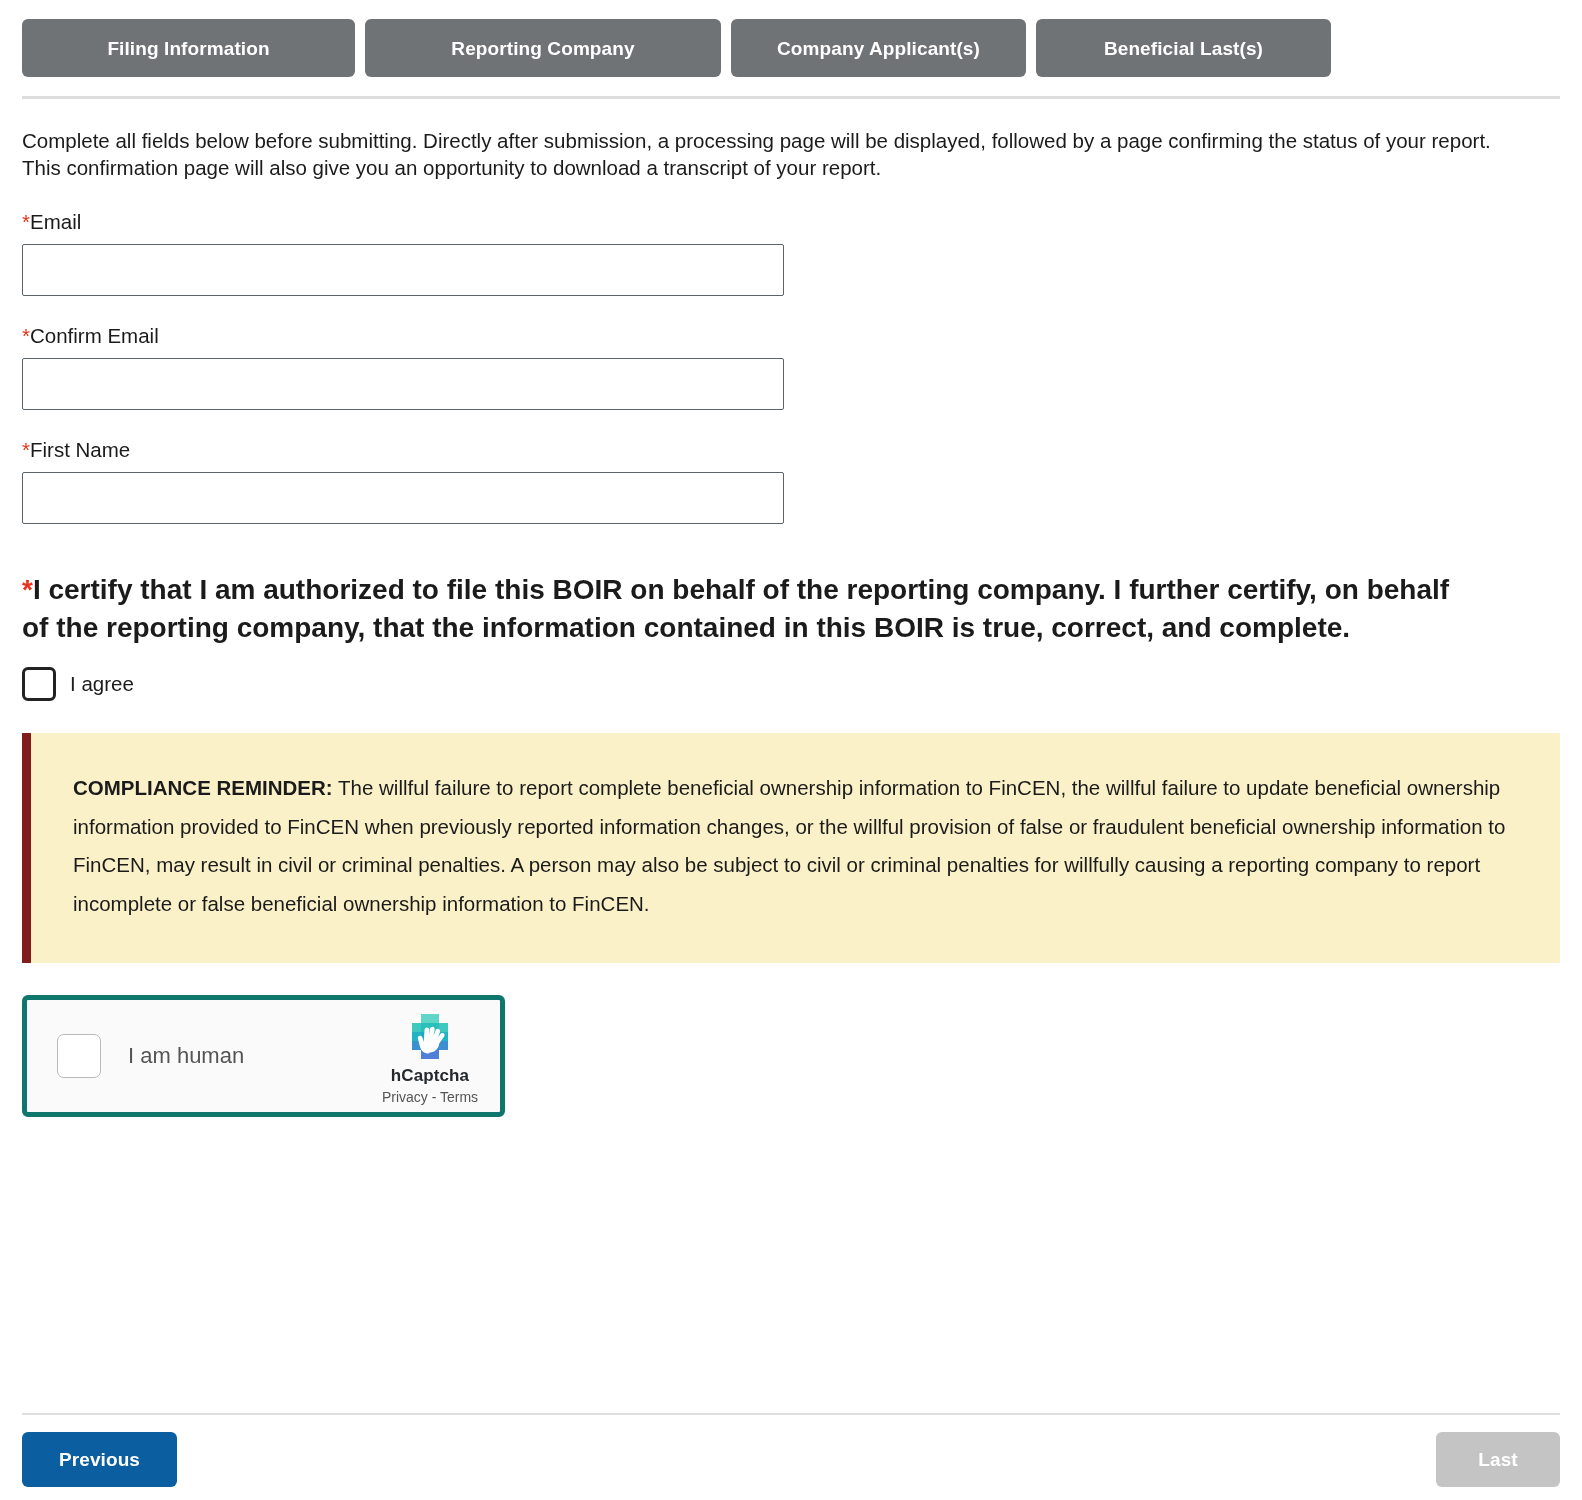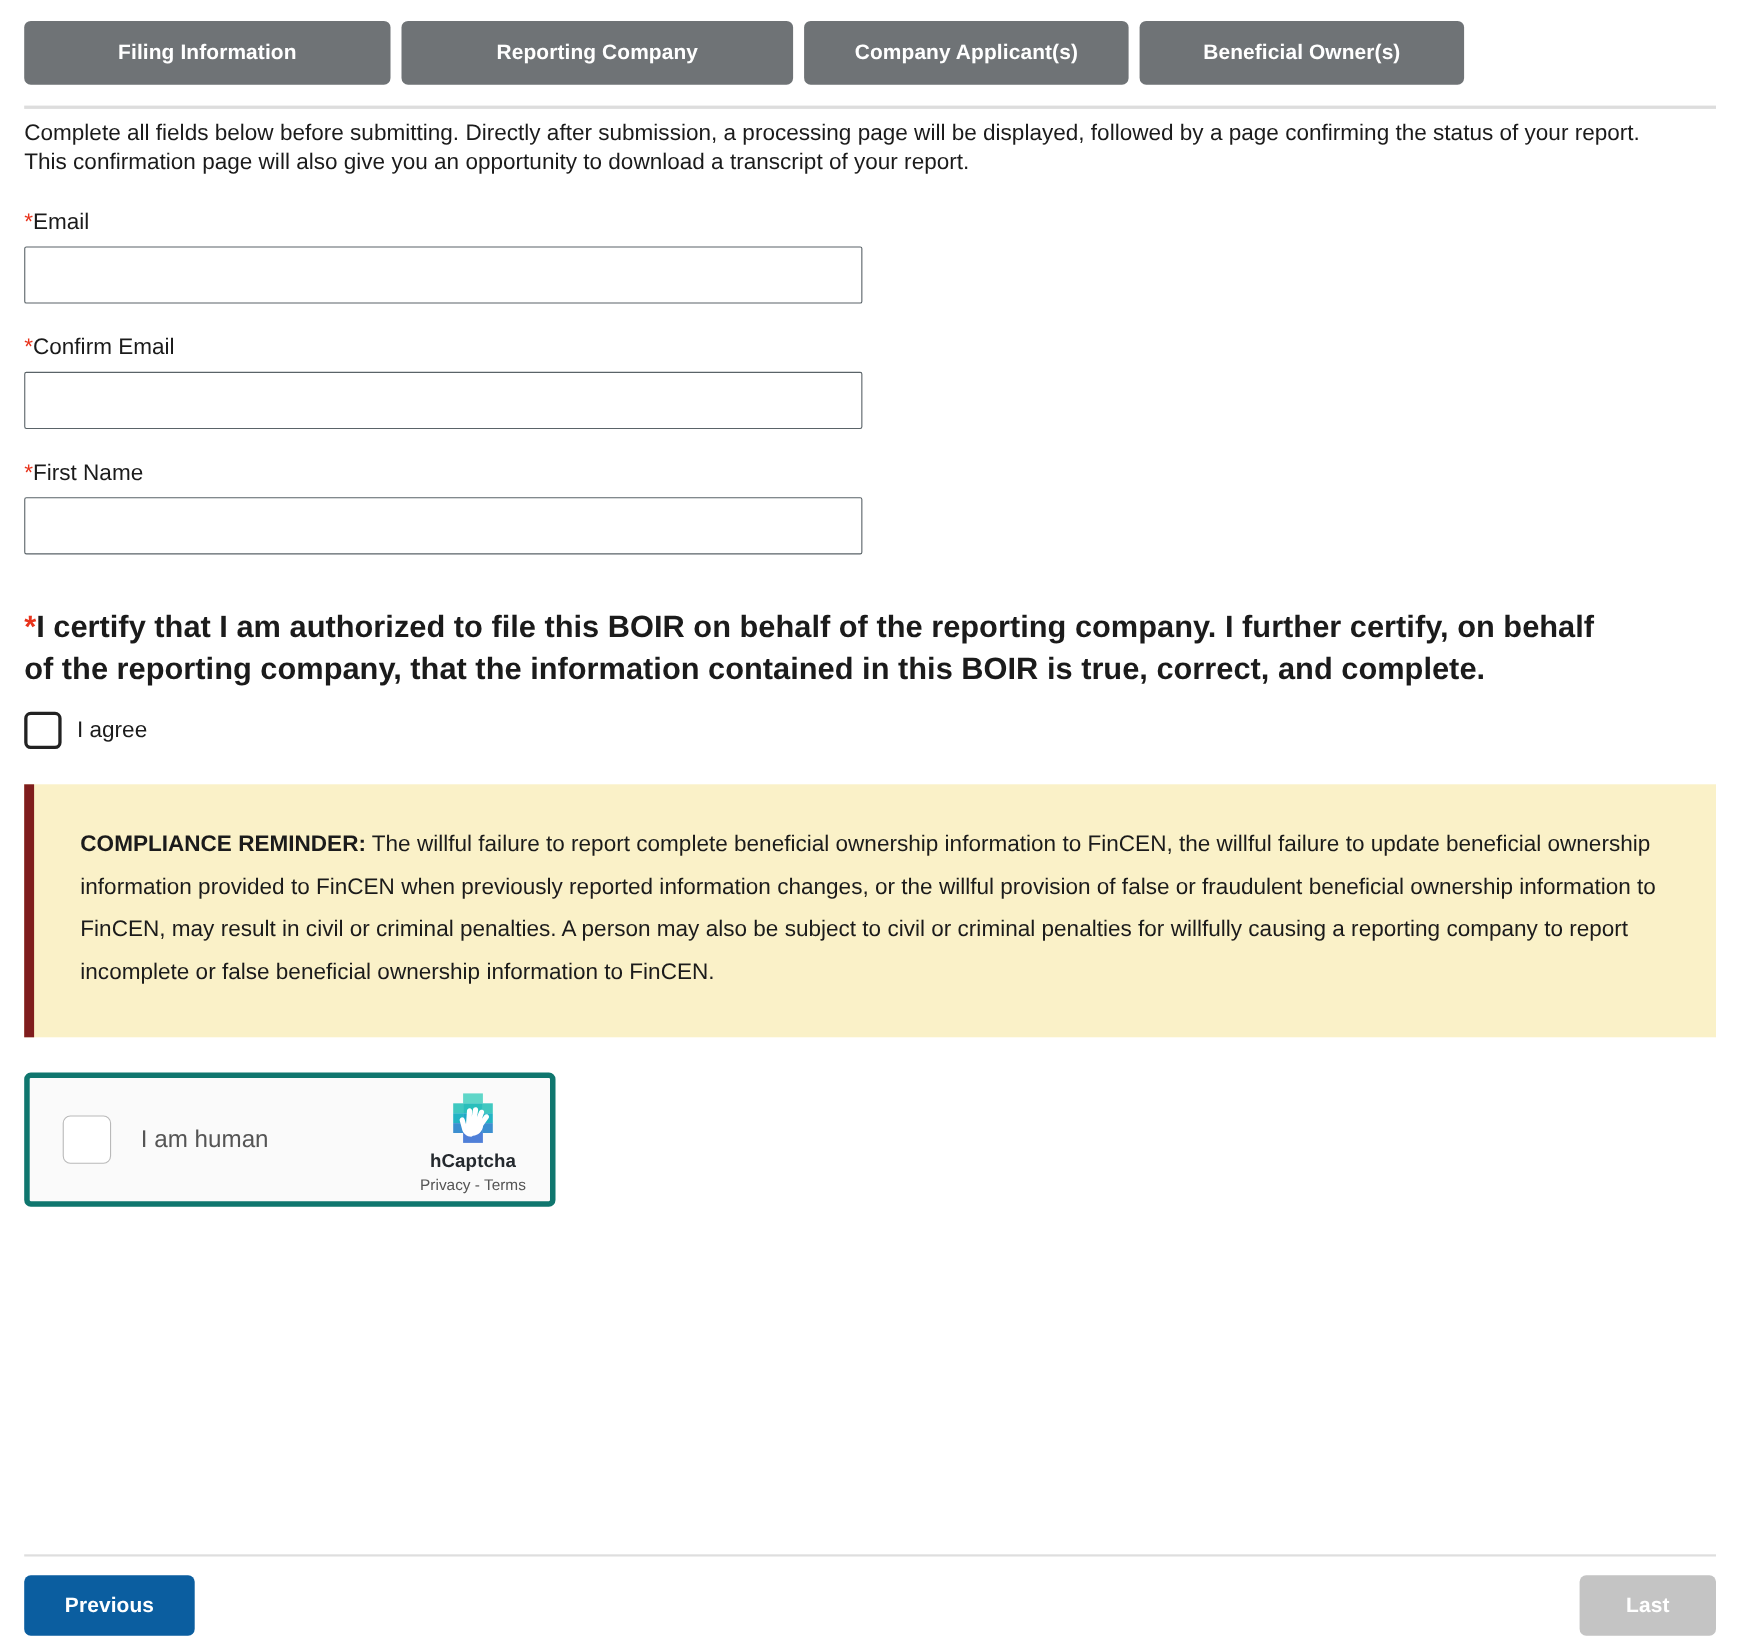--- a/index.html
+++ b/index.html
@@ -51,21 +51,21 @@
 
   .top-divider {
     margin: 19px 22px 0 22px;
     height: 3px;
     background: #dddddd;
   }
 
   
   .content {
     padding: 0 22px;
-    margin-top: 8px;
+    margin-top: 28px;
   }
   .intro {
     font-size: 20.5px;
     line-height: 1.33;
     color: #1b1b1b;
     max-width: 1500px;
     margin: 0 0 4px 0;
   }
 
   .field-block { margin-top: 28px; }
@@ -221,21 +221,21 @@
   .btn-prev { background: #0b5ea0; min-width: 155px; }
   .btn-next { background: #c4c4c4; min-width: 124px; cursor: default; }
 </style>
 </head>
 <body>
 
 <div class="tabbar">
   <button class="tab inactive tab-0">Filing Information</button>
   <button class="tab inactive tab-1">Reporting Company</button>
   <button class="tab inactive tab-2">Company Applicant(s)</button>
-  <button class="tab inactive tab-3">Beneficial Owner(s)</button>
+  <button class="tab inactive tab-3">Beneficial Last(s)</button>
 </div>
 
 <div class="top-divider"></div>
 
 <div class="content">
 
   <p class="intro">Complete all fields below before submitting. Directly after submission, a processing page will be displayed, followed by a page confirming the status of your report. This confirmation page will also give you an opportunity to download a transcript of your report.</p>
 
   <div class="field-block">
     <label class="field-label"><span class="req">*</span><span>Email</span></label>

